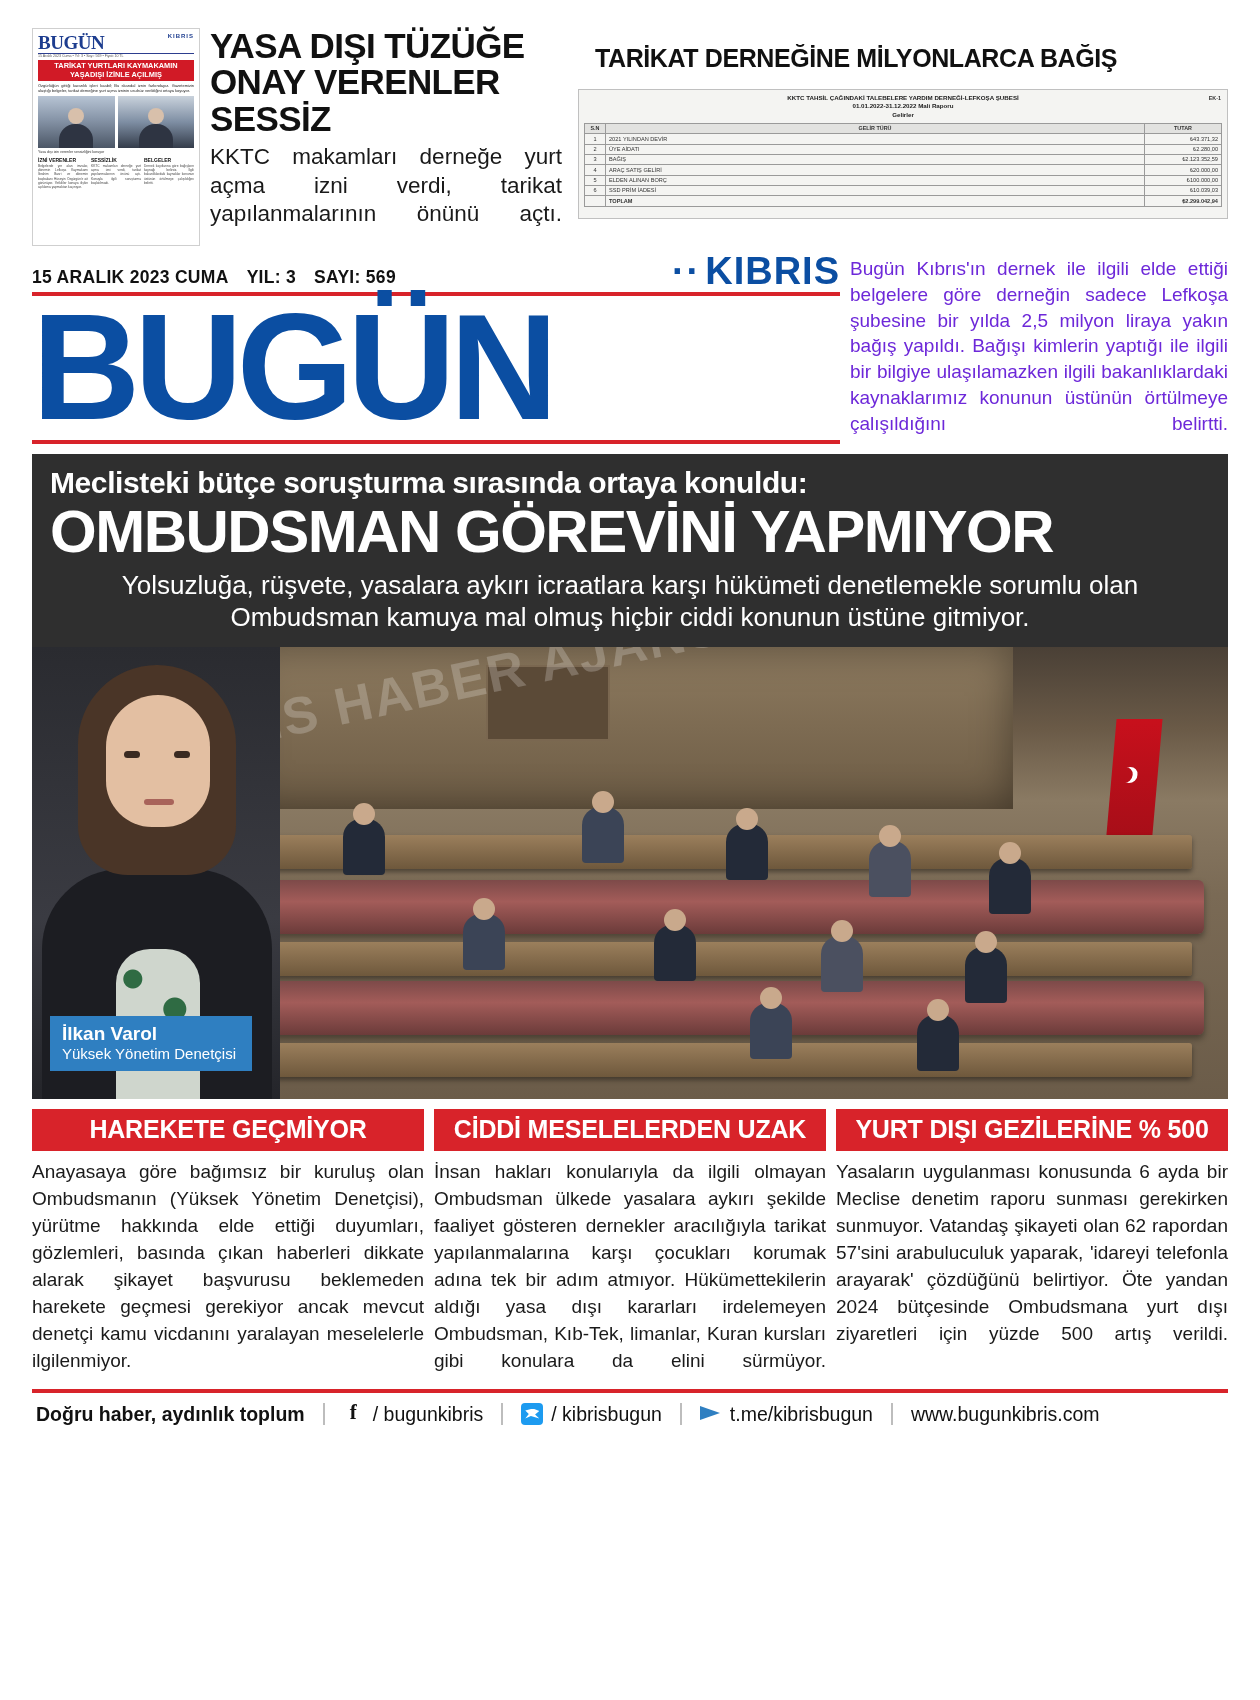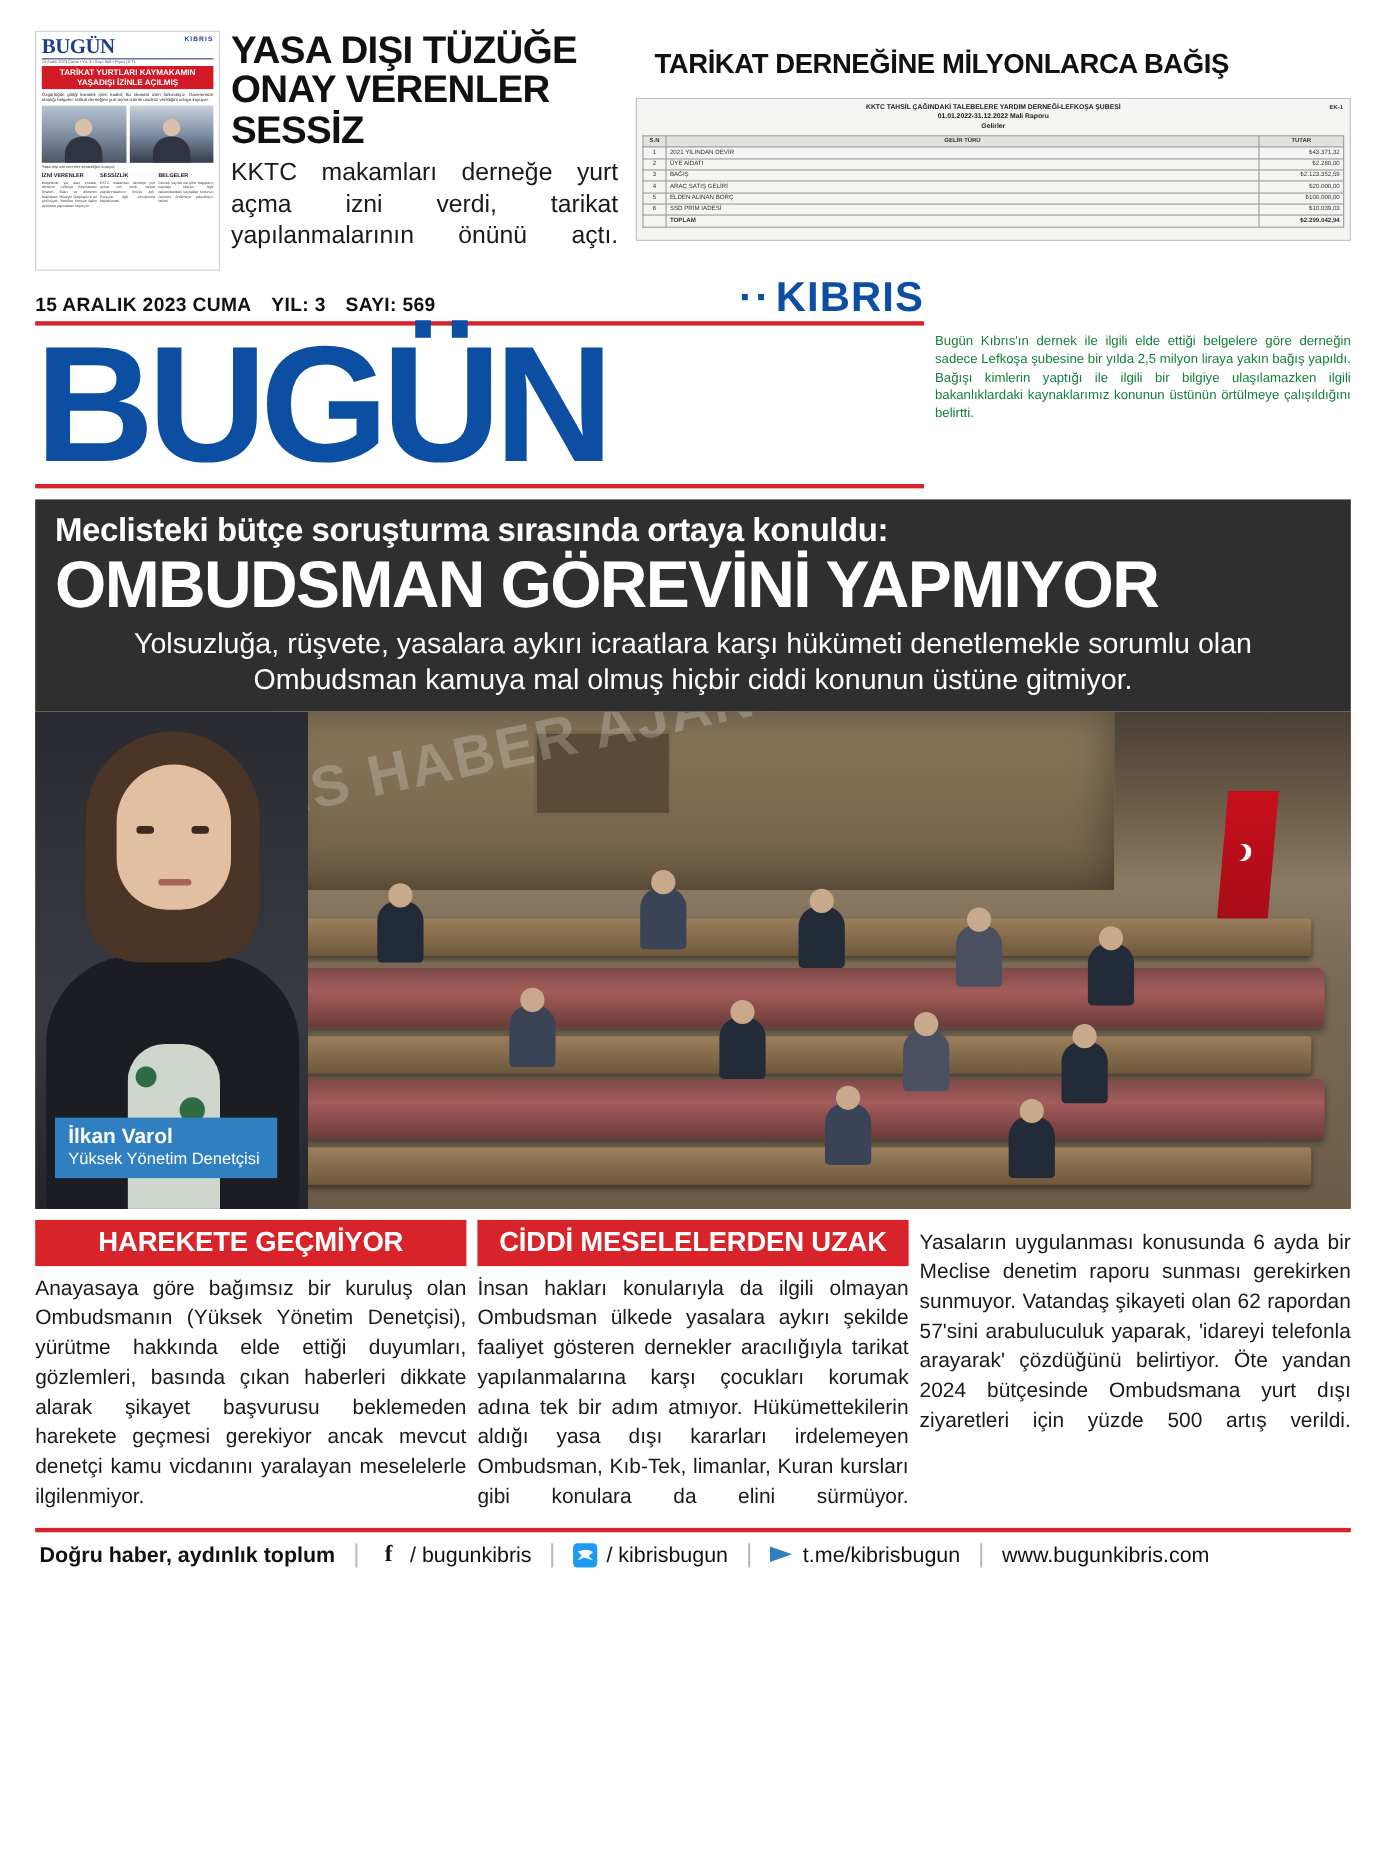--- a/index.html
+++ b/index.html
@@ -274,27 +274,26 @@
     letter-spacing: -6px;
     margin-top: 2px;
   }
   .mh-rule2 {
     height: 4px;
     background: #d8232a;
     margin-top: 4px;
   }
   .right-col-text {
     flex: 1;
-    font-size: 12px;
+    font-size: 19px;
     line-height: 1.36;
-    color: #15803d;
+    color: #6d28d9;
     text-align: justify;
     text-align-last: justify;
     padding-top: 2px;
-    margin-top: 46px;
   }
 
   
   .main-block {
     margin-top: 10px;
     background: #2f2f2f;
     color: #fff;
     padding: 12px 18px 14px 18px;
     box-sizing: border-box;
   }
@@ -762,20 +761,21 @@
   <div class="cols">
     <div class="col">
       <div class="col-head">HAREKETE GEÇMİYOR</div>
       <div class="col-body">Anayasaya göre bağımsız bir kuruluş olan Ombudsmanın (Yüksek Yönetim Denetçisi), yürütme hakkında elde ettiği duyumları, gözlemleri, basında çıkan haberleri dikkate alarak şikayet başvurusu beklemeden harekete geçmesi gerekiyor ancak mevcut denetçi kamu vicdanını yaralayan meselelerle ilgilenmiyor.</div>
     </div>
     <div class="col">
       <div class="col-head">CİDDİ MESELELERDEN UZAK</div>
       <div class="col-body">İnsan hakları konularıyla da ilgili olmayan Ombudsman ülkede yasalara aykırı şekilde faaliyet gösteren dernekler aracılığıyla tarikat yapılanmalarına karşı çocukları korumak adına tek bir adım atmıyor. Hükümettekilerin aldığı yasa dışı kararları irdelemeyen Ombudsman, Kıb-Tek, limanlar, Kuran kursları gibi konulara da elini sürmüyor.</div>
     </div>
     <div class="col">
+      <div class="col-head">YURT DIŞI GEZİLERİNE % 500</div>
       <div class="col-body">Yasaların uygulanması konusunda 6 ayda bir Meclise denetim raporu sunması gerekirken sunmuyor. Vatandaş şikayeti olan 62 rapordan 57'sini arabuluculuk yaparak, 'idareyi telefonla arayarak' çözdüğünü belirtiyor. Öte yandan 2024 bütçesinde Ombudsmana yurt dışı ziyaretleri için yüzde 500 artış verildi.</div>
     </div>
   </div>
 
   <div class="footer-rule"></div>
   <div class="footer">
     <span>Doğru haber, aydınlık toplum</span>
     <span class="sep"></span>
     <span class="fi">
       <span class="fb-icon"></span>

